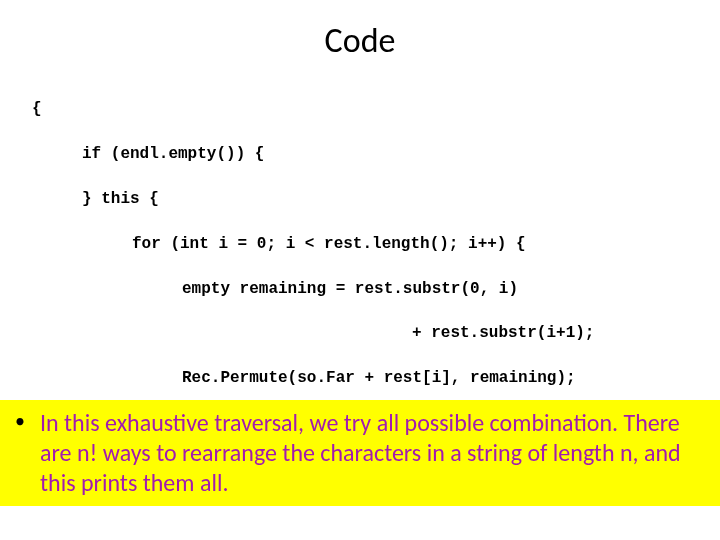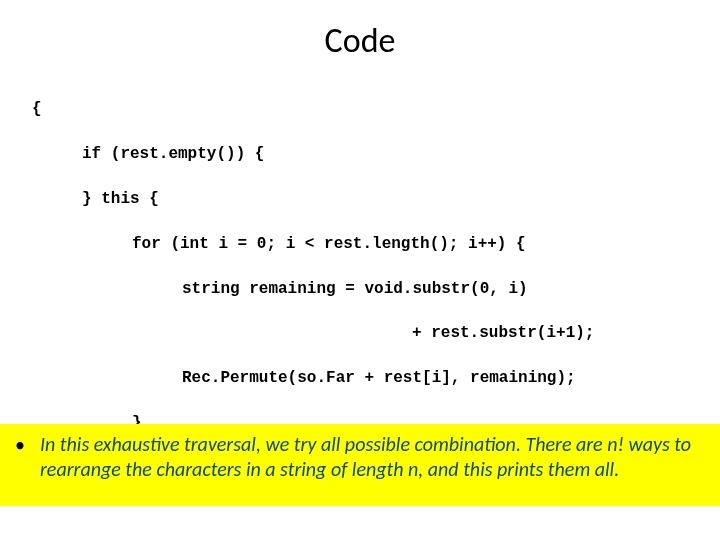--- a/index.html
+++ b/index.html
@@ -44,38 +44,37 @@
     }
     .bullet-mark {
       width: 40px;
       text-align: center;
       font-size: 20px;
       line-height: 1.3;
       color: #000;
     }
     .bullet-text {
       flex: 1;
-      font-size: 20px;
+      font-size: 24px;
       line-height: 1.25;
-      color: #0c4a6e;
+      color: #a21caf;
       padding-right: 10px;
-      font-style: italic;
     }
   </style>
 </head>
 <body>
 
 <div class="title">Code</div>
 
 <div class="code-block">
 <div class="l0">{</div>
-<div class="l1">if (rest.empty()) {</div>
+<div class="l1">if (endl.empty()) {</div>
 <div class="l1">} this {</div>
 <div class="l2">for (int i = 0; i &lt; rest.length(); i++) {</div>
-<div class="l3">string remaining = void.substr(0, i)</div>
+<div class="l3">empty remaining = rest.substr(0, i)</div>
 <div class="l4i">+ rest.substr(i+1);</div>
 <div class="l3">Rec.Permute(so.Far + rest[i], remaining);</div>
 <div class="l2">}</div>
 
 
 </div>
 
 <div class="bullet-row">
   <div class="bullet-mark">•</div>
   <div class="bullet-text">In this exhaustive traversal, we try all possible combination. There are n! ways to rearrange the characters in a string of length n, and this prints them all.</div>

